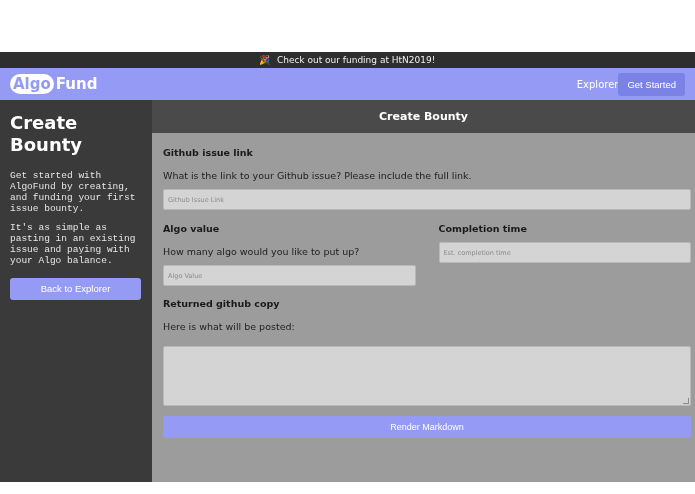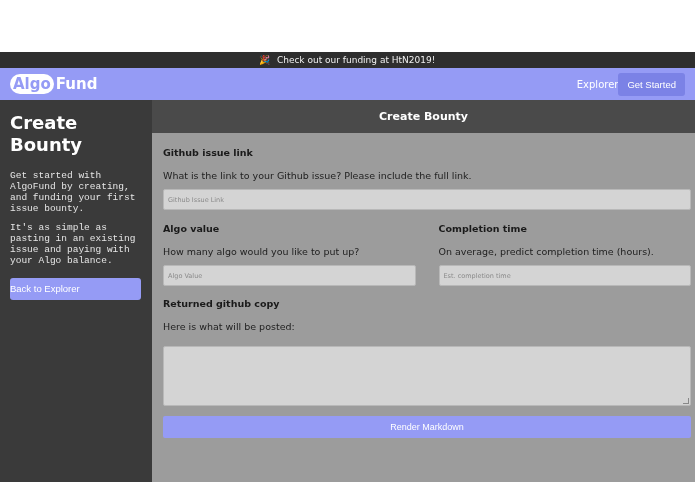--- a/index.html
+++ b/index.html
@@ -35,21 +35,21 @@
     }
     .sidebar h1 {
       font-size: 18px; line-height: 22px; font-weight: bold; margin-bottom: 14px;
     }
     .sidebar p {
       font-size: 9.5px; line-height: 11px; color: #e6e6e6; margin-bottom: 8px; font-family: Liberation Mono, monospace;
     }
     .back-btn {
       display: block; width: 131px; height: 22px; background: #959bf5;
       color: #ffffff; border: none; border-radius: 3px; font-size: 9.5px;
-      margin-top: 12px; text-align: left; line-height: 22px;
+      margin-top: 12px; text-align: center; line-height: 22px;
     }
     .content { flex: 1; background: #9c9c9c; display: flex; flex-direction: column; }
     .content-header {
       height: 33px; background: #4a4a4a; color: #ffffff; font-weight: bold;
       font-size: 11px; display: flex; align-items: center; justify-content: center;
     }
     .form { padding: 14px 4px 0 11px; }
     .label { font-weight: bold; font-size: 9.5px; color: #1a1a1a; }
     .desc { font-size: 9.5px; color: #1e1e1e; margin-top: 12px; }
     .input {
@@ -115,21 +115,20 @@
       <div class="row">
         <div class="col">
           <div class="label">Algo value</div>
           <div class="desc">How many algo would you like to put up?</div>
           <div class="input">
             <span>Algo Value</span>
           </div>
         </div>
         <div class="col">
           <div class="label">Completion time</div>
-          <div class="desc">On average, predict completion time (hours).</div>
           <div class="input">
             <span>Est. completion time</span>
           </div>
         </div>
       </div>
 
       <div class="label" style="margin-top:12px">Returned github copy</div>
       <div class="desc">Here is what will be posted:</div>
       <div class="textarea">
         <span></span>

